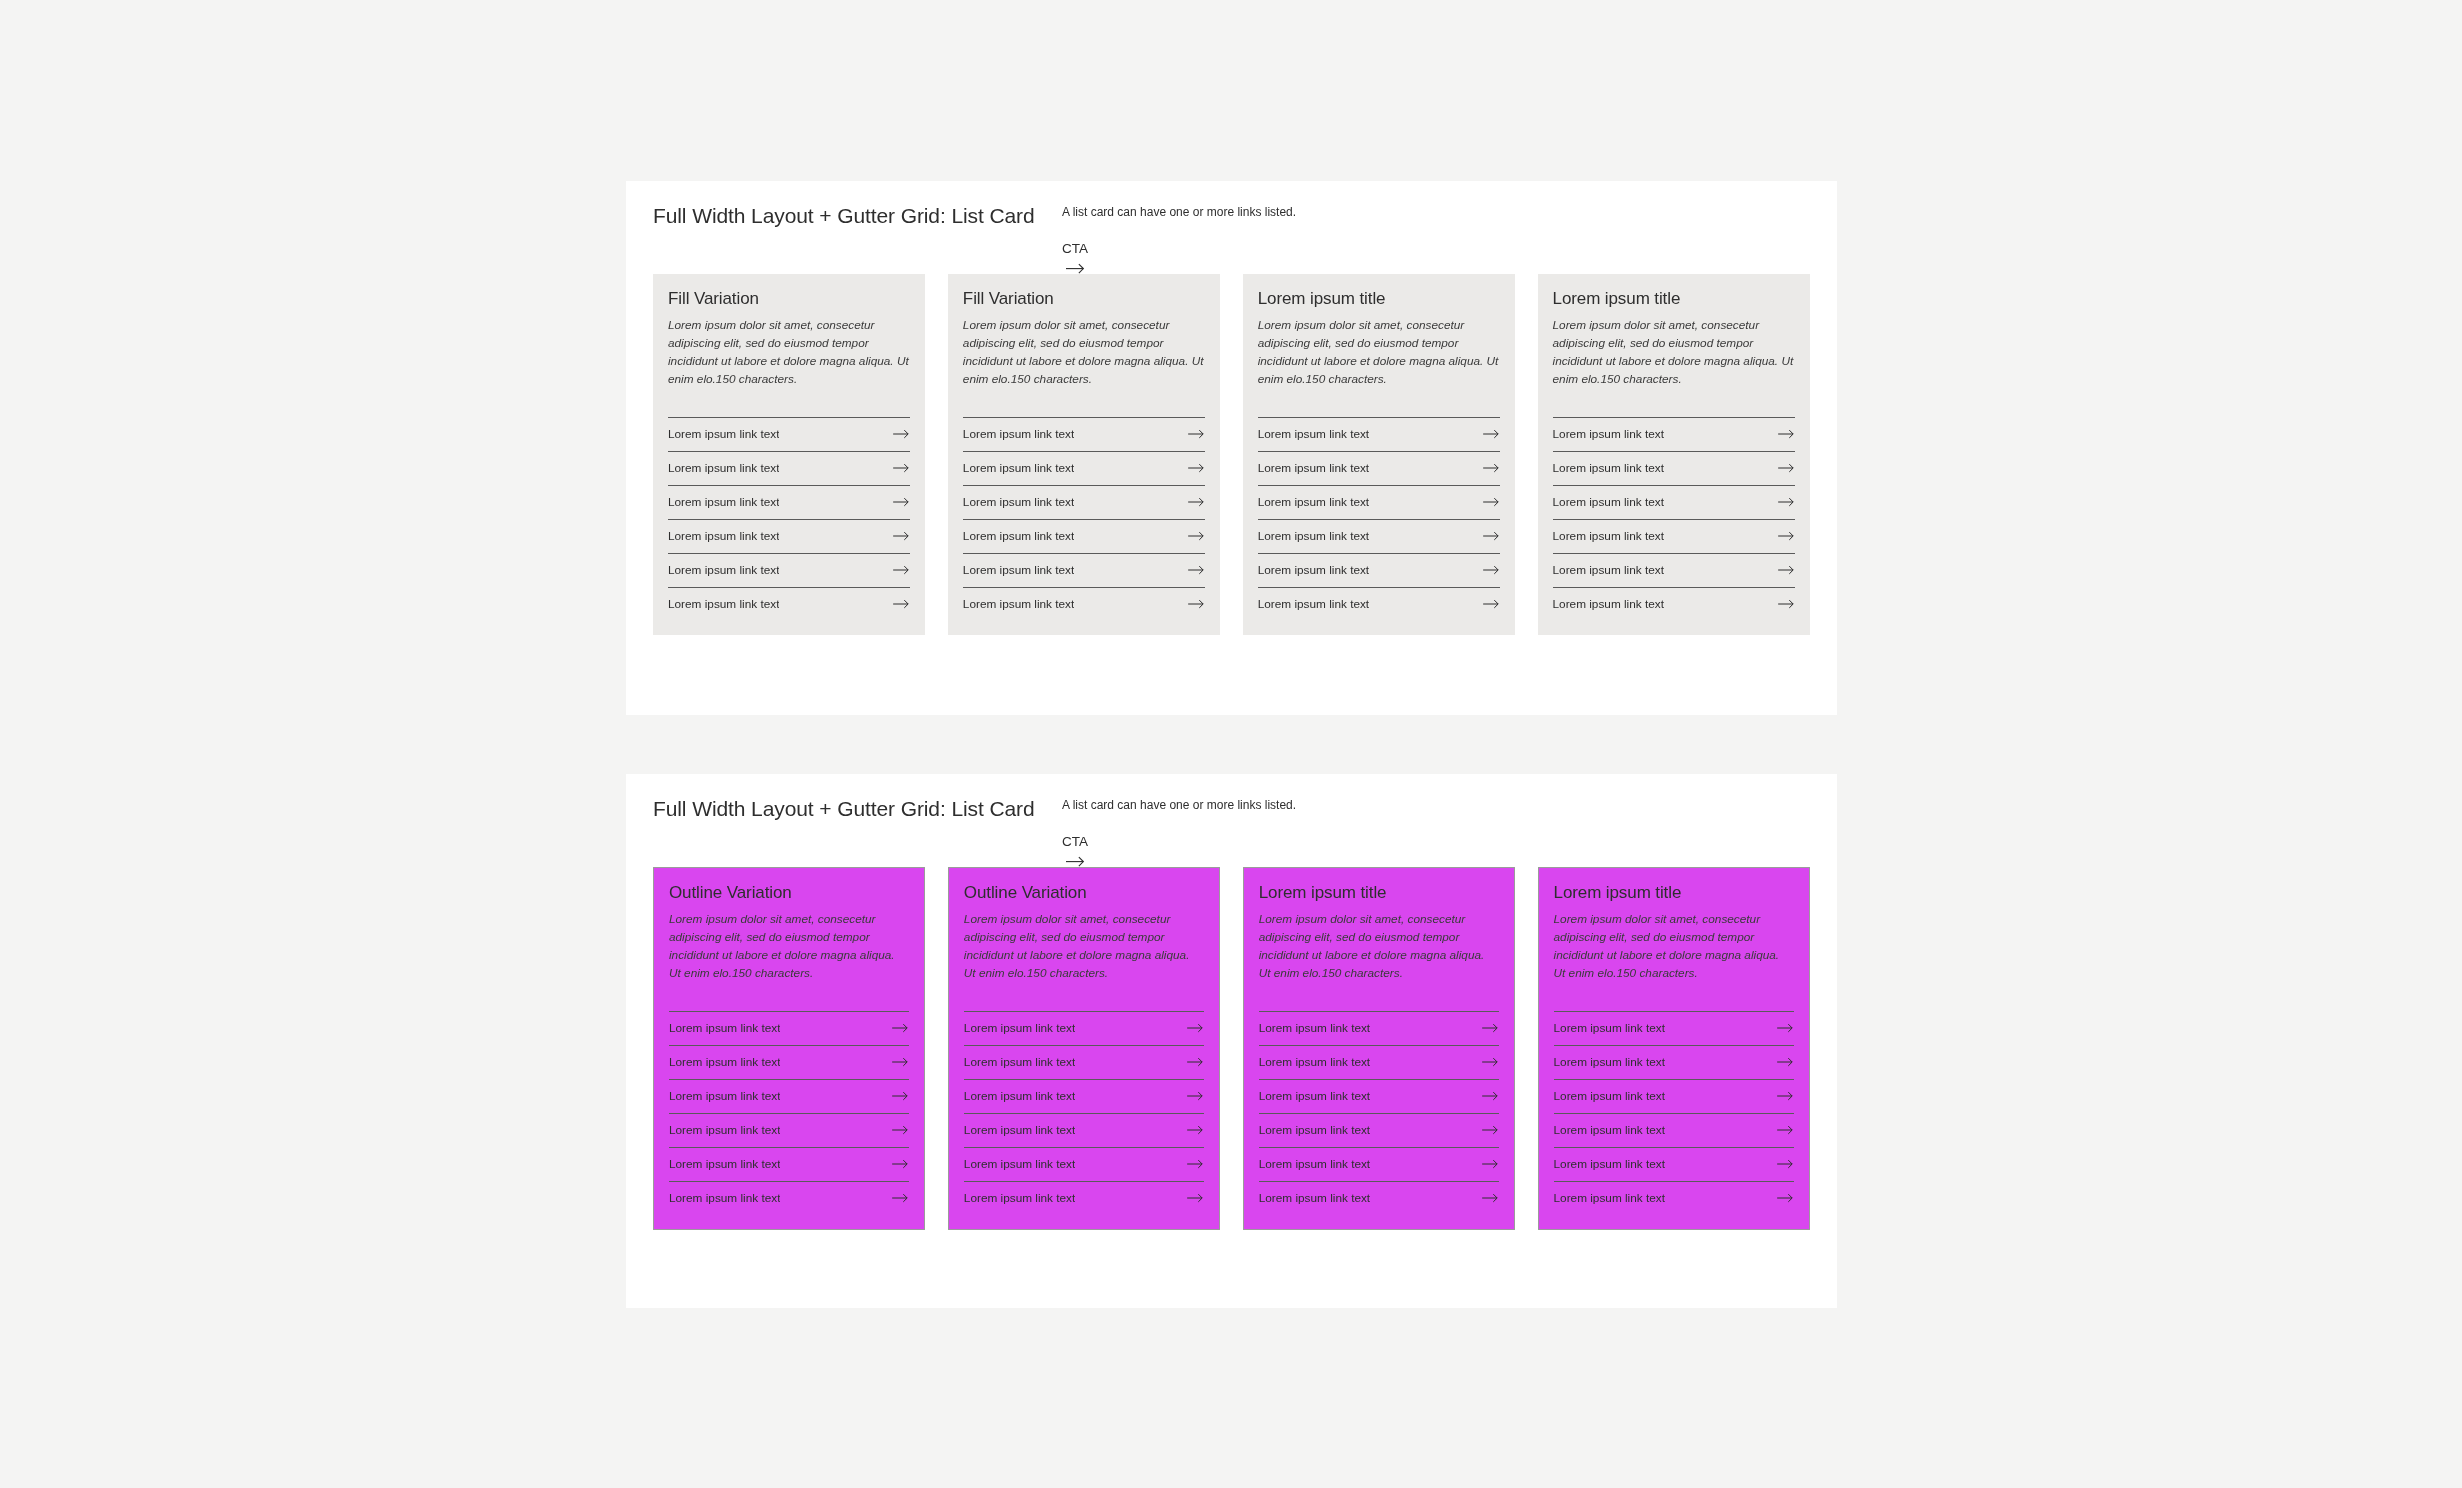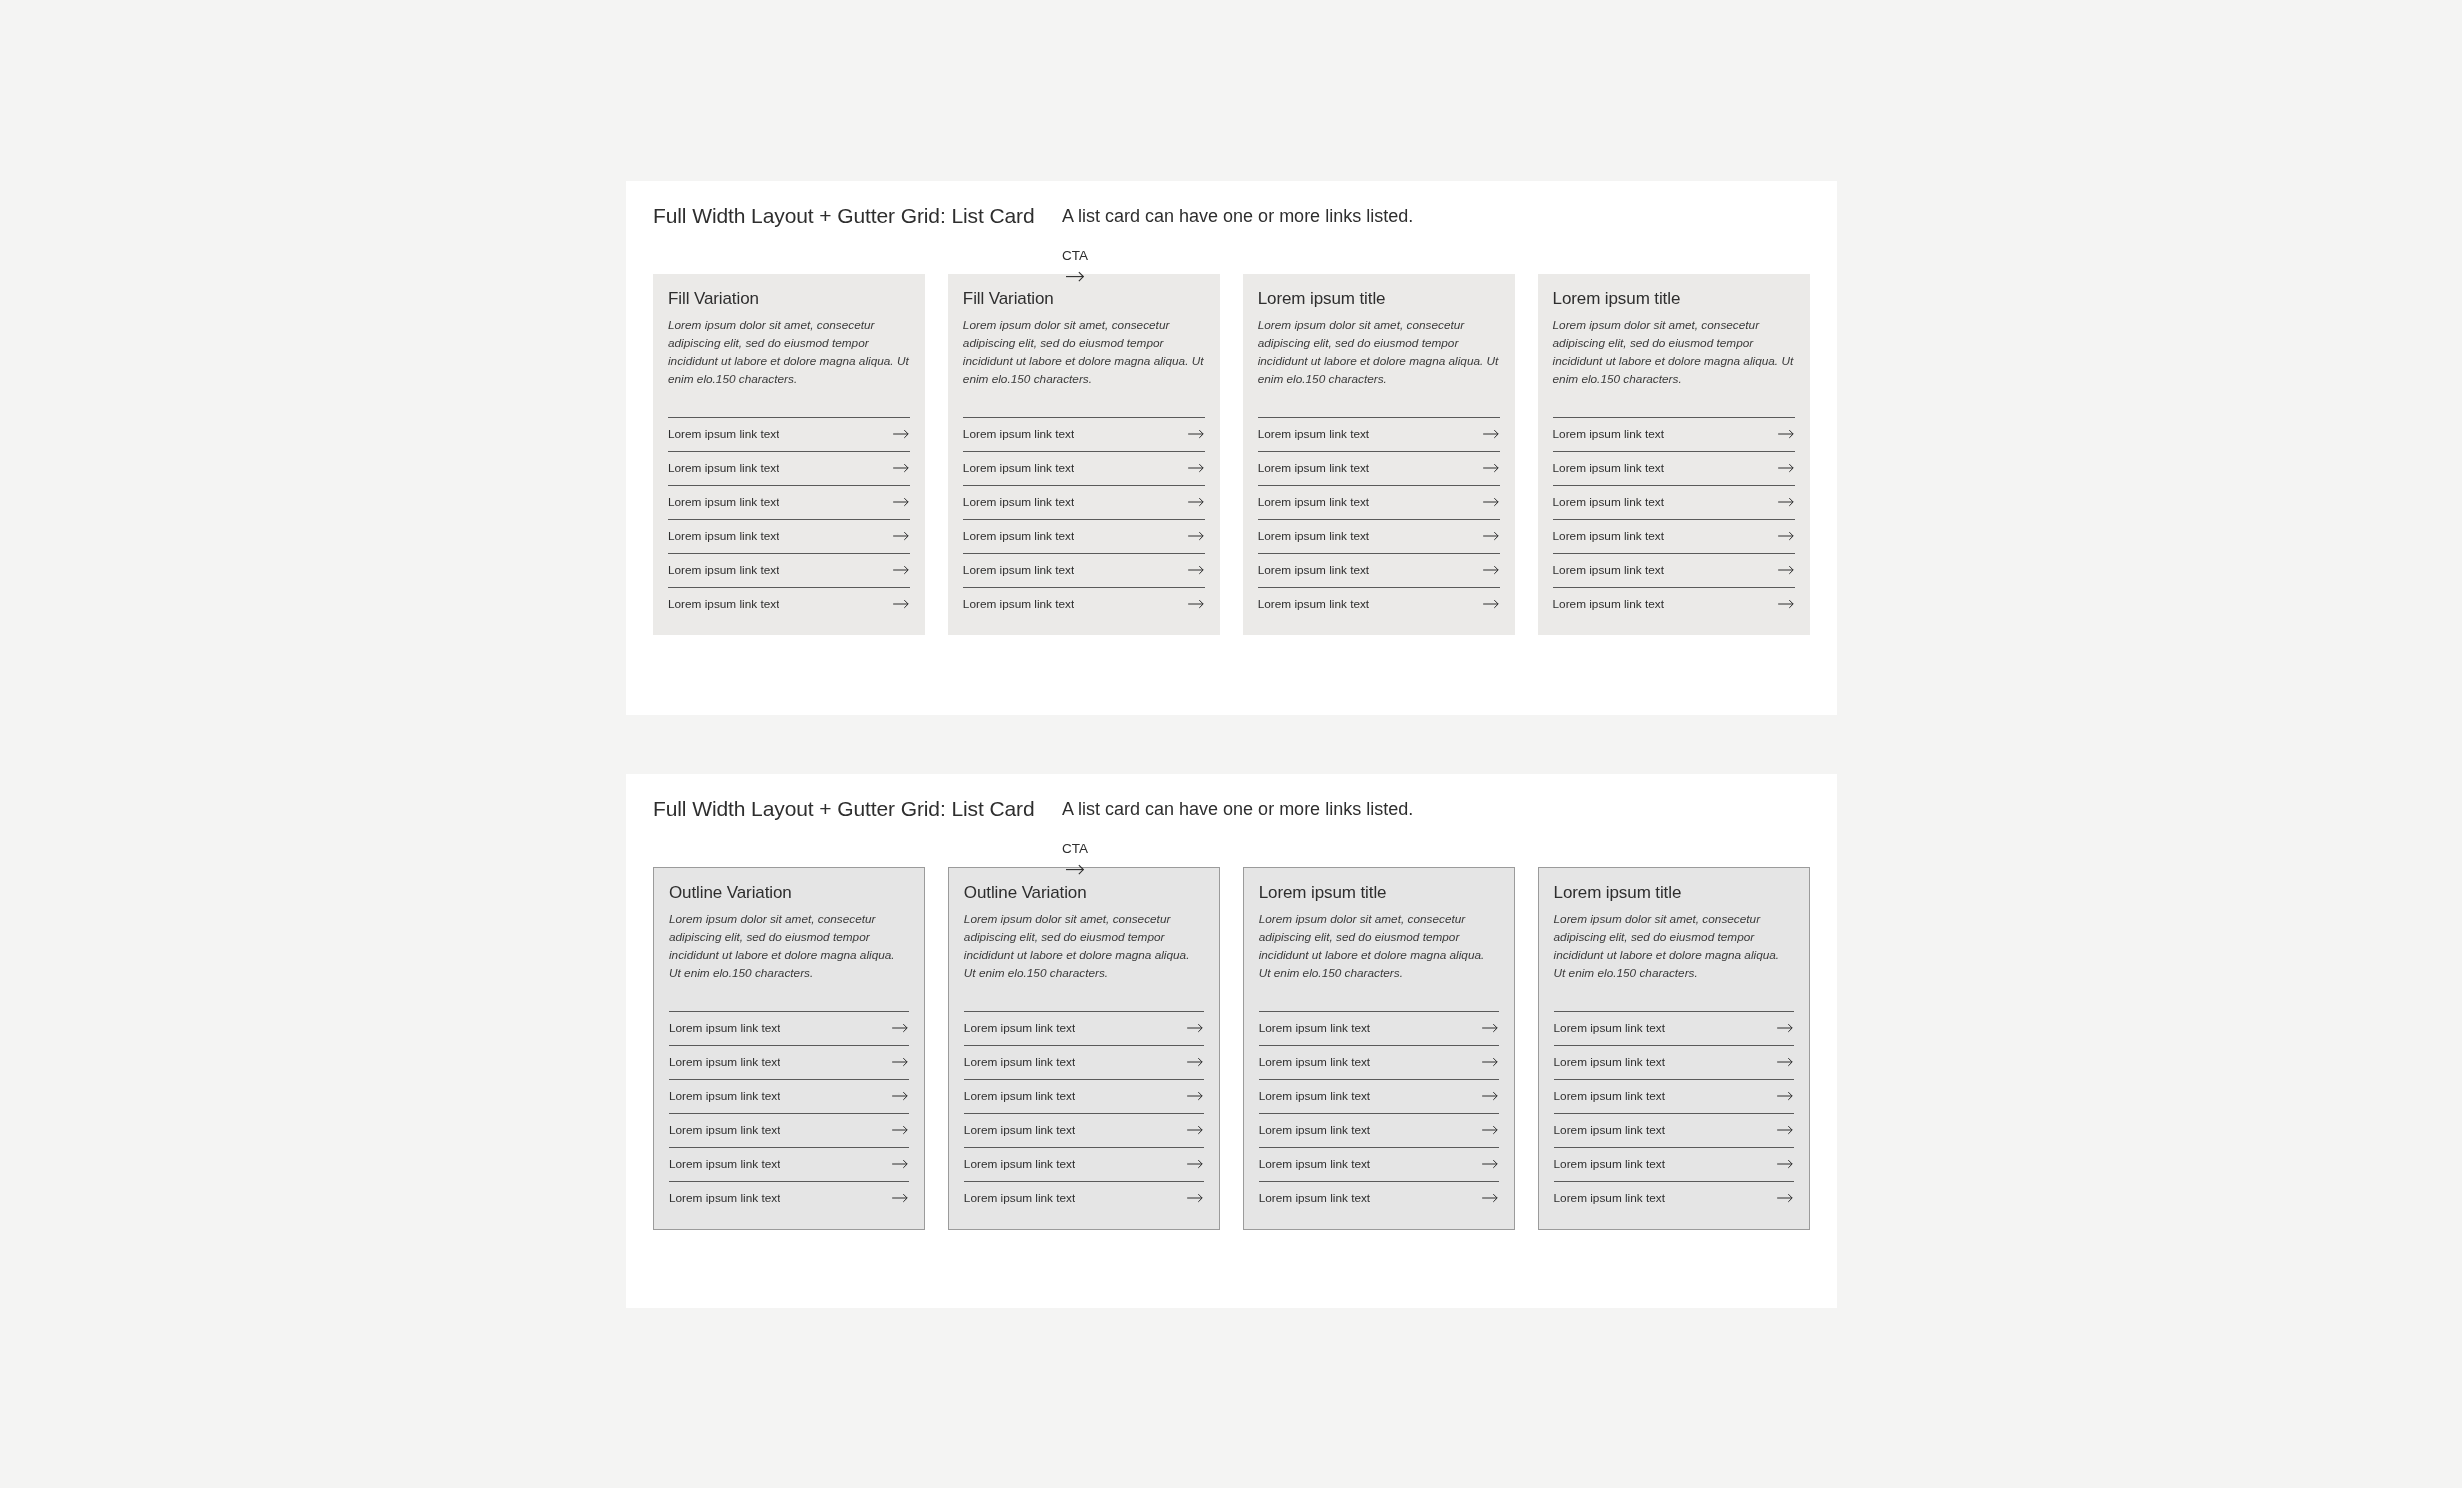--- a/index.html
+++ b/index.html
@@ -52,21 +52,21 @@
     white-space: nowrap;
   }
 
   .header-right {
     position: absolute;
     left: 409px;
     top: 24px;
   }
 
   .panel-desc {
-    font-size: 18px;
+    font-size: 12px;
     color: #2e2e2e;
     white-space: nowrap;
     line-height: 1.3;
   }
 
   .cta {
     display: inline-flex;
     align-items: center;
     gap: 7.3px;
     margin-top: 20px;
@@ -94,21 +94,21 @@
     display: flex;
     flex-direction: column;
   }
 
   .card--fill {
     background: #ebeae8;
     border: none;
   }
 
   .card--outline {
-    background: #e5e5e5;
+    background: #d946ef;
     border: 1.1px solid #9b9b9b;
   }
 
   .card-title {
     font-size: 17px;
     font-weight: 400;
     color: #2e2e2e;
     line-height: 1.22;
     letter-spacing: -0.1px;
   }

